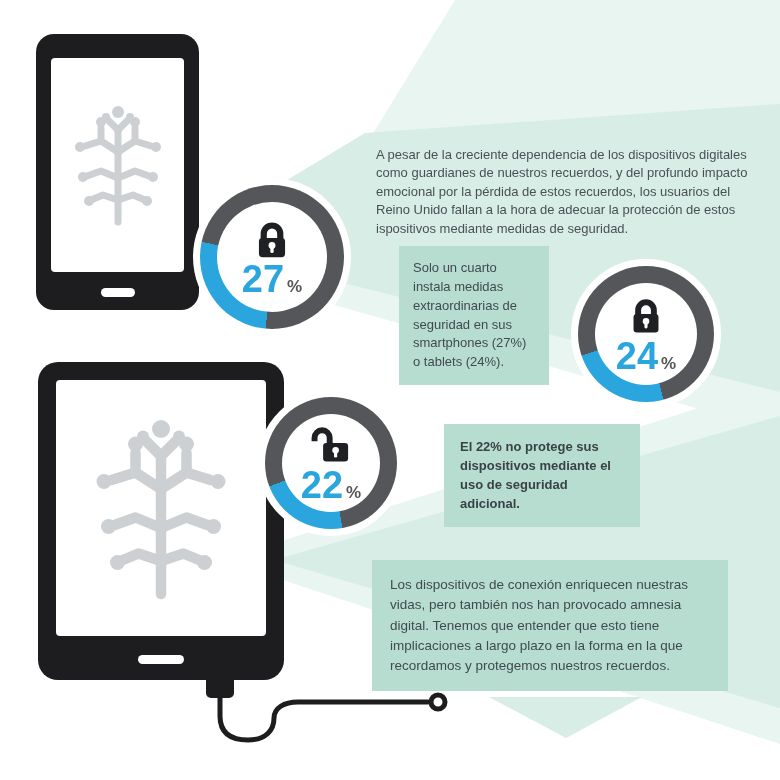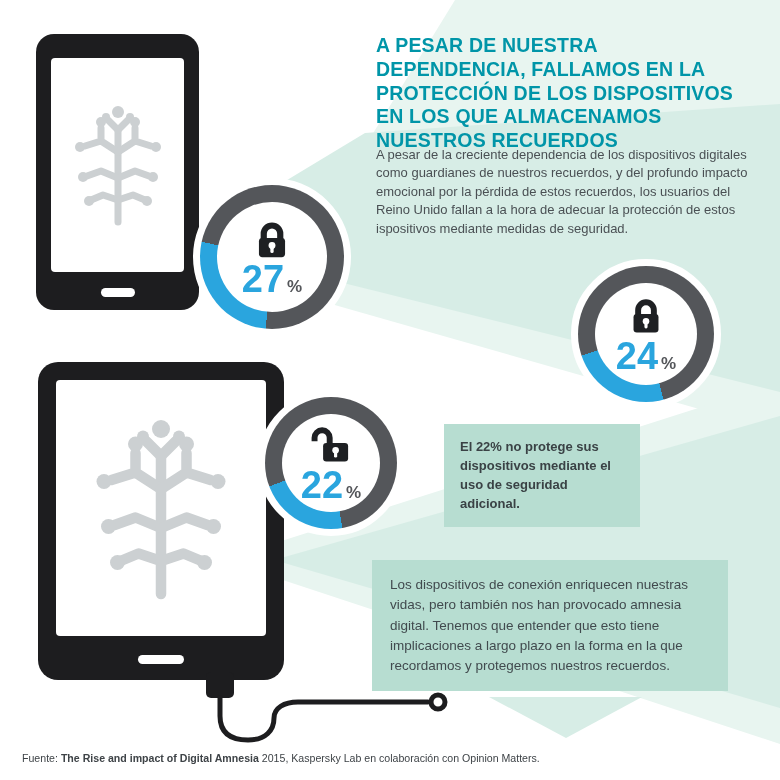--- a/index.html
+++ b/index.html
@@ -141,20 +141,21 @@
     </div>
     <div class="slot"></div>
   </div>
 
   <svg class="cable" viewBox="0 0 280 100" aria-hidden="true">
     <rect x="16" y="4" width="28" height="26" rx="5" fill="#1d1d1f"></rect>
     <path d="M30 30 V48 C30 66 42 72 58 72 C76 72 84 62 84 50 C84 40 94 34 108 34 L238 34" fill="none" stroke="#1d1d1f" stroke-width="5" stroke-linecap="round"></path>
     <circle cx="248" cy="34" r="7" fill="#fff" stroke="#1d1d1f" stroke-width="5"></circle>
   </svg>
 
+  <div class="callout box1">Solo un cuarto instala medidas extraordinarias de seguridad en sus smartphones (27%) o tablets (24%).</div>
   <div class="callout box2">El 22% no protege sus dispositivos mediante el uso de seguridad adicional.</div>
   <div class="callout box3">Los dispositivos de conexión enriquecen nuestras vidas, pero también nos han provocado amnesia digital. Tenemos que entender que esto tiene implicaciones a largo plazo en la forma en la que recordamos y protegemos nuestros recuerdos.</div>
 
   <div class="donut d1">
     <div class="ring" style="background: conic-gradient(from 185deg, rgb(42, 165, 222) 0%, rgb(42, 165, 222) 27%, rgb(84, 86, 90) 27%, rgb(84, 86, 90) 100%);"></div>
     <div class="hole"></div>
     <div class="donut-content">
       <svg width="44" viewBox="0 0 64 58" aria-hidden="true">
         <path d="M20 28 V20 a12 12 0 0 1 24 0 V28" fill="none" stroke="#1e2023" stroke-width="9"></path>
         <rect x="13" y="26" width="38" height="28" rx="5" fill="#1e2023"></rect>
@@ -195,21 +196,17 @@
         <circle cx="45" cy="37" r="5" fill="#fff"></circle>
         <rect x="42.6" y="39" width="4.8" height="9" rx="2.2" fill="#fff"></rect>
       </svg>
       <div class="value">
         <span class="num">22</span>
         <span class="unit">%</span>
       </div>
     </div>
   </div>
 
-  <div class="title">A PESAR DE NUESTRA DEPENDENCIA, FALLAMOS EN LA PROTECCIÓN DE LOS DISPOSITIVOS EN LOS QUE ALMACENAMOS NUESTROS RECUERDOS</div>
   <div class="intro">A pesar de la creciente dependencia de los dispositivos digitales como guardianes de nuestros recuerdos, y del profundo impacto emocional por la pérdida de estos recuerdos, los usuarios del Reino Unido fallan a la hora de adecuar la protección de estos ispositivos mediante medidas de seguridad.</div>
 
-  <div class="footer">
-    <span>Fuente: </span><b>The Rise and impact of Digital Amnesia</b><span> 2015, Kaspersky Lab en colaboración con Opinion Matters.</span>
-  </div>
 
 
 </div>
 
 </body></html>

